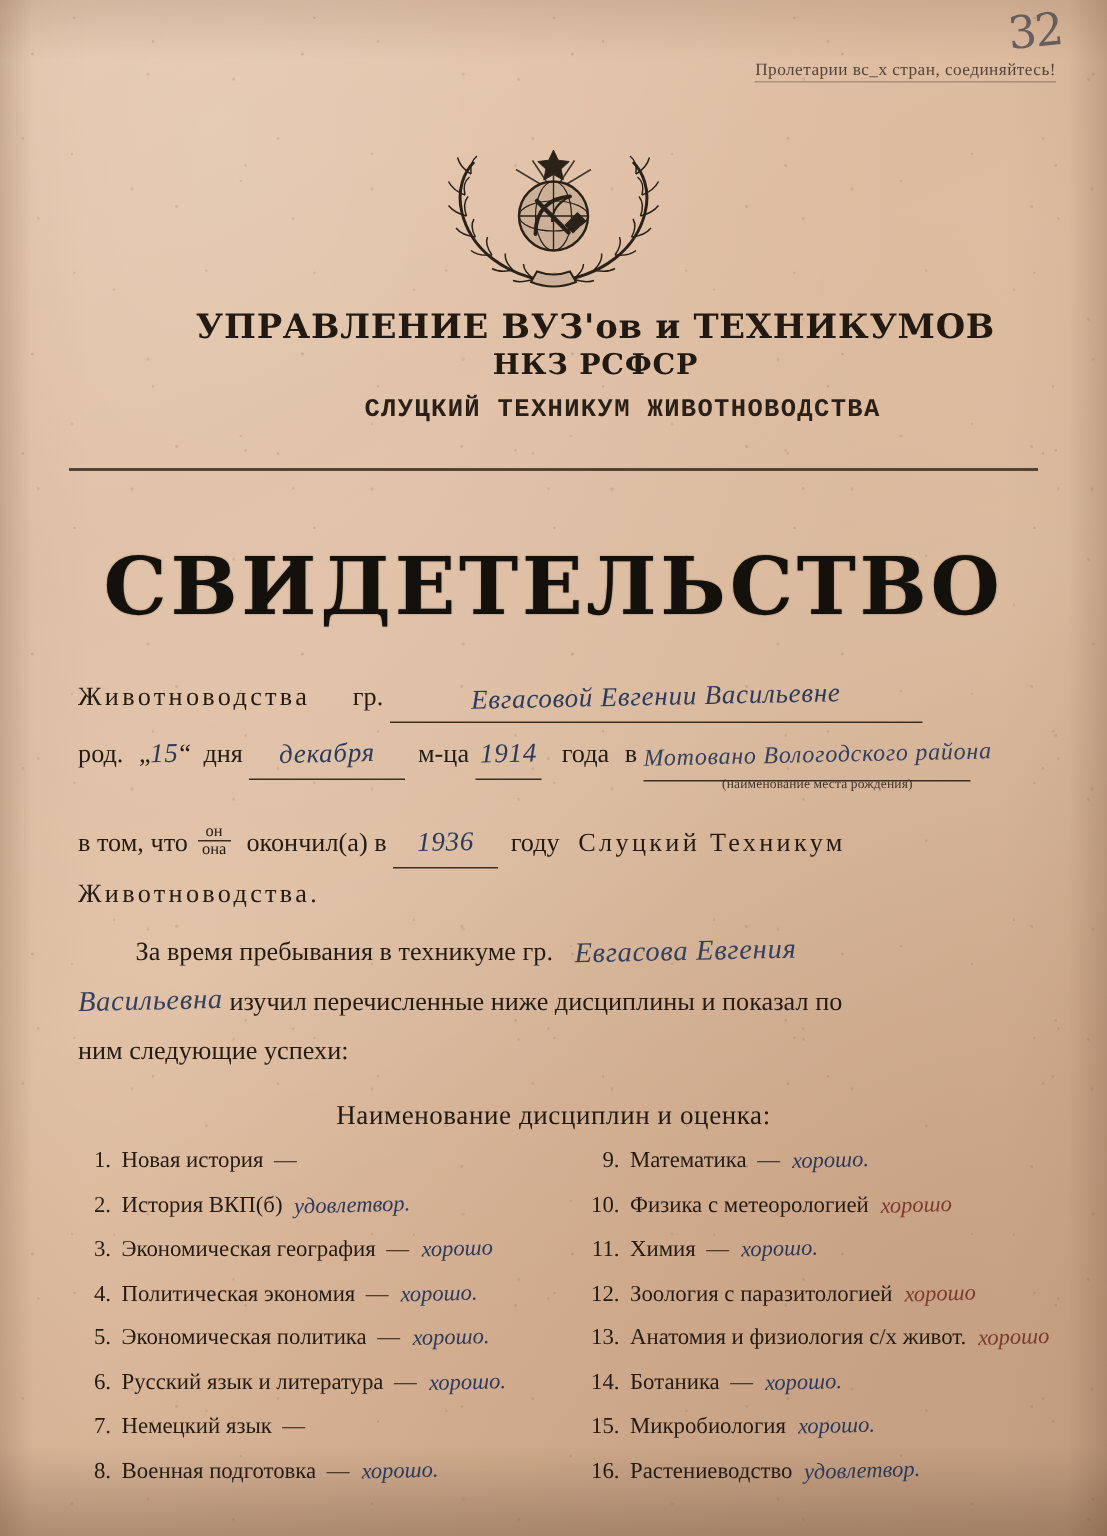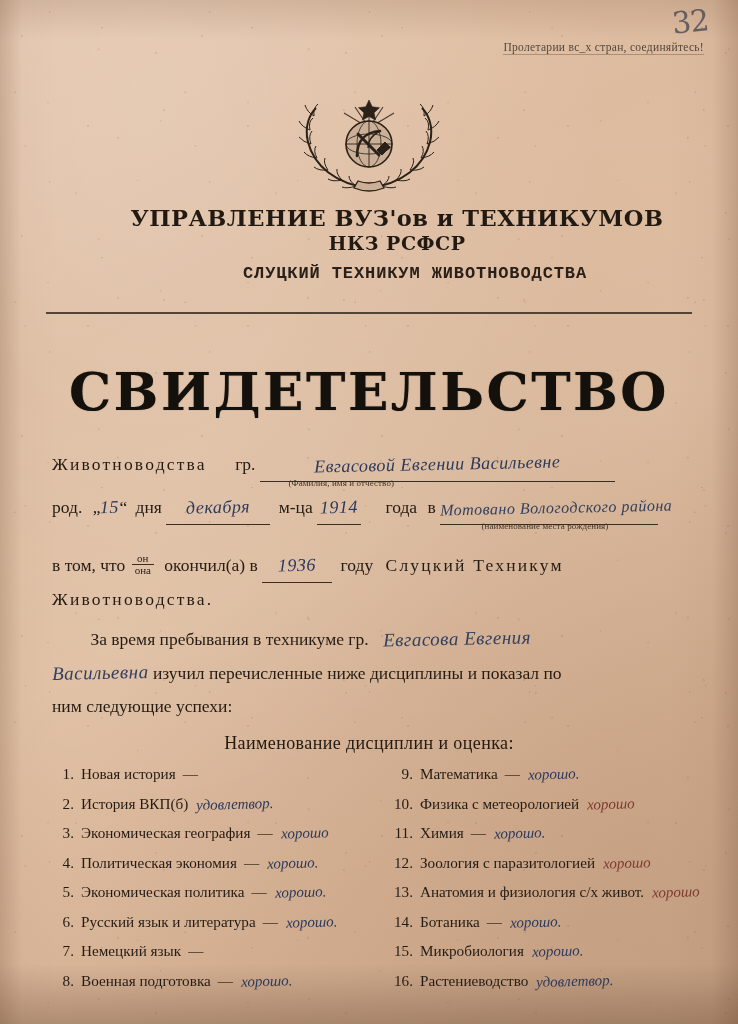--- a/index.html
+++ b/index.html
@@ -328,33 +328,29 @@
 
 
     <div class="row">
       <span class="sp">Животноводства</span>
       <span style="margin-left:24px">гр.</span>
       <span class="ul" style="width:355px">
         <span class="hw">Евгасовой Евгении Васильевне</span>
       </span>
     </div>
 
-    <div class="row" style="height:13px; line-height:13px; margin-top:-8px;">
-      <span style="display:inline-block;width:232px"></span>
-      <span class="tiny">(Фамилия, имя и отчество)</span>
-    </div>
 
     <div class="row" style="margin-top:4px">
       <span>род.</span>
       <span style="margin-left:6px">„</span><span class="hw">15</span><span>“</span>
       <span style="margin-left:4px">дня</span>
       <span class="ul" style="width:104px"><span class="hw">декабря</span></span>
       <span style="margin-left:4px">м-ца</span>
       <span class="ul" style="width:44px"><span class="hw">1914</span></span>
-      <span style="margin-left:20px">года</span>
+      <span style="margin-left:9px">года</span>
       <span style="margin-left:6px">в</span>
       <span class="ul" style="width:218px"><span class="hw ink2" style="font-size:16px">Мотовано Вологодского района</span></span>
     </div>
 
     <div class="row" style="height:13px; line-height:13px; margin-top:-8px;">
       <span style="display:inline-block;width:425px"></span>
       <span class="tiny">(наименование места рождения)</span>
     </div>
 
     <div class="row" style="margin-top:19px">

